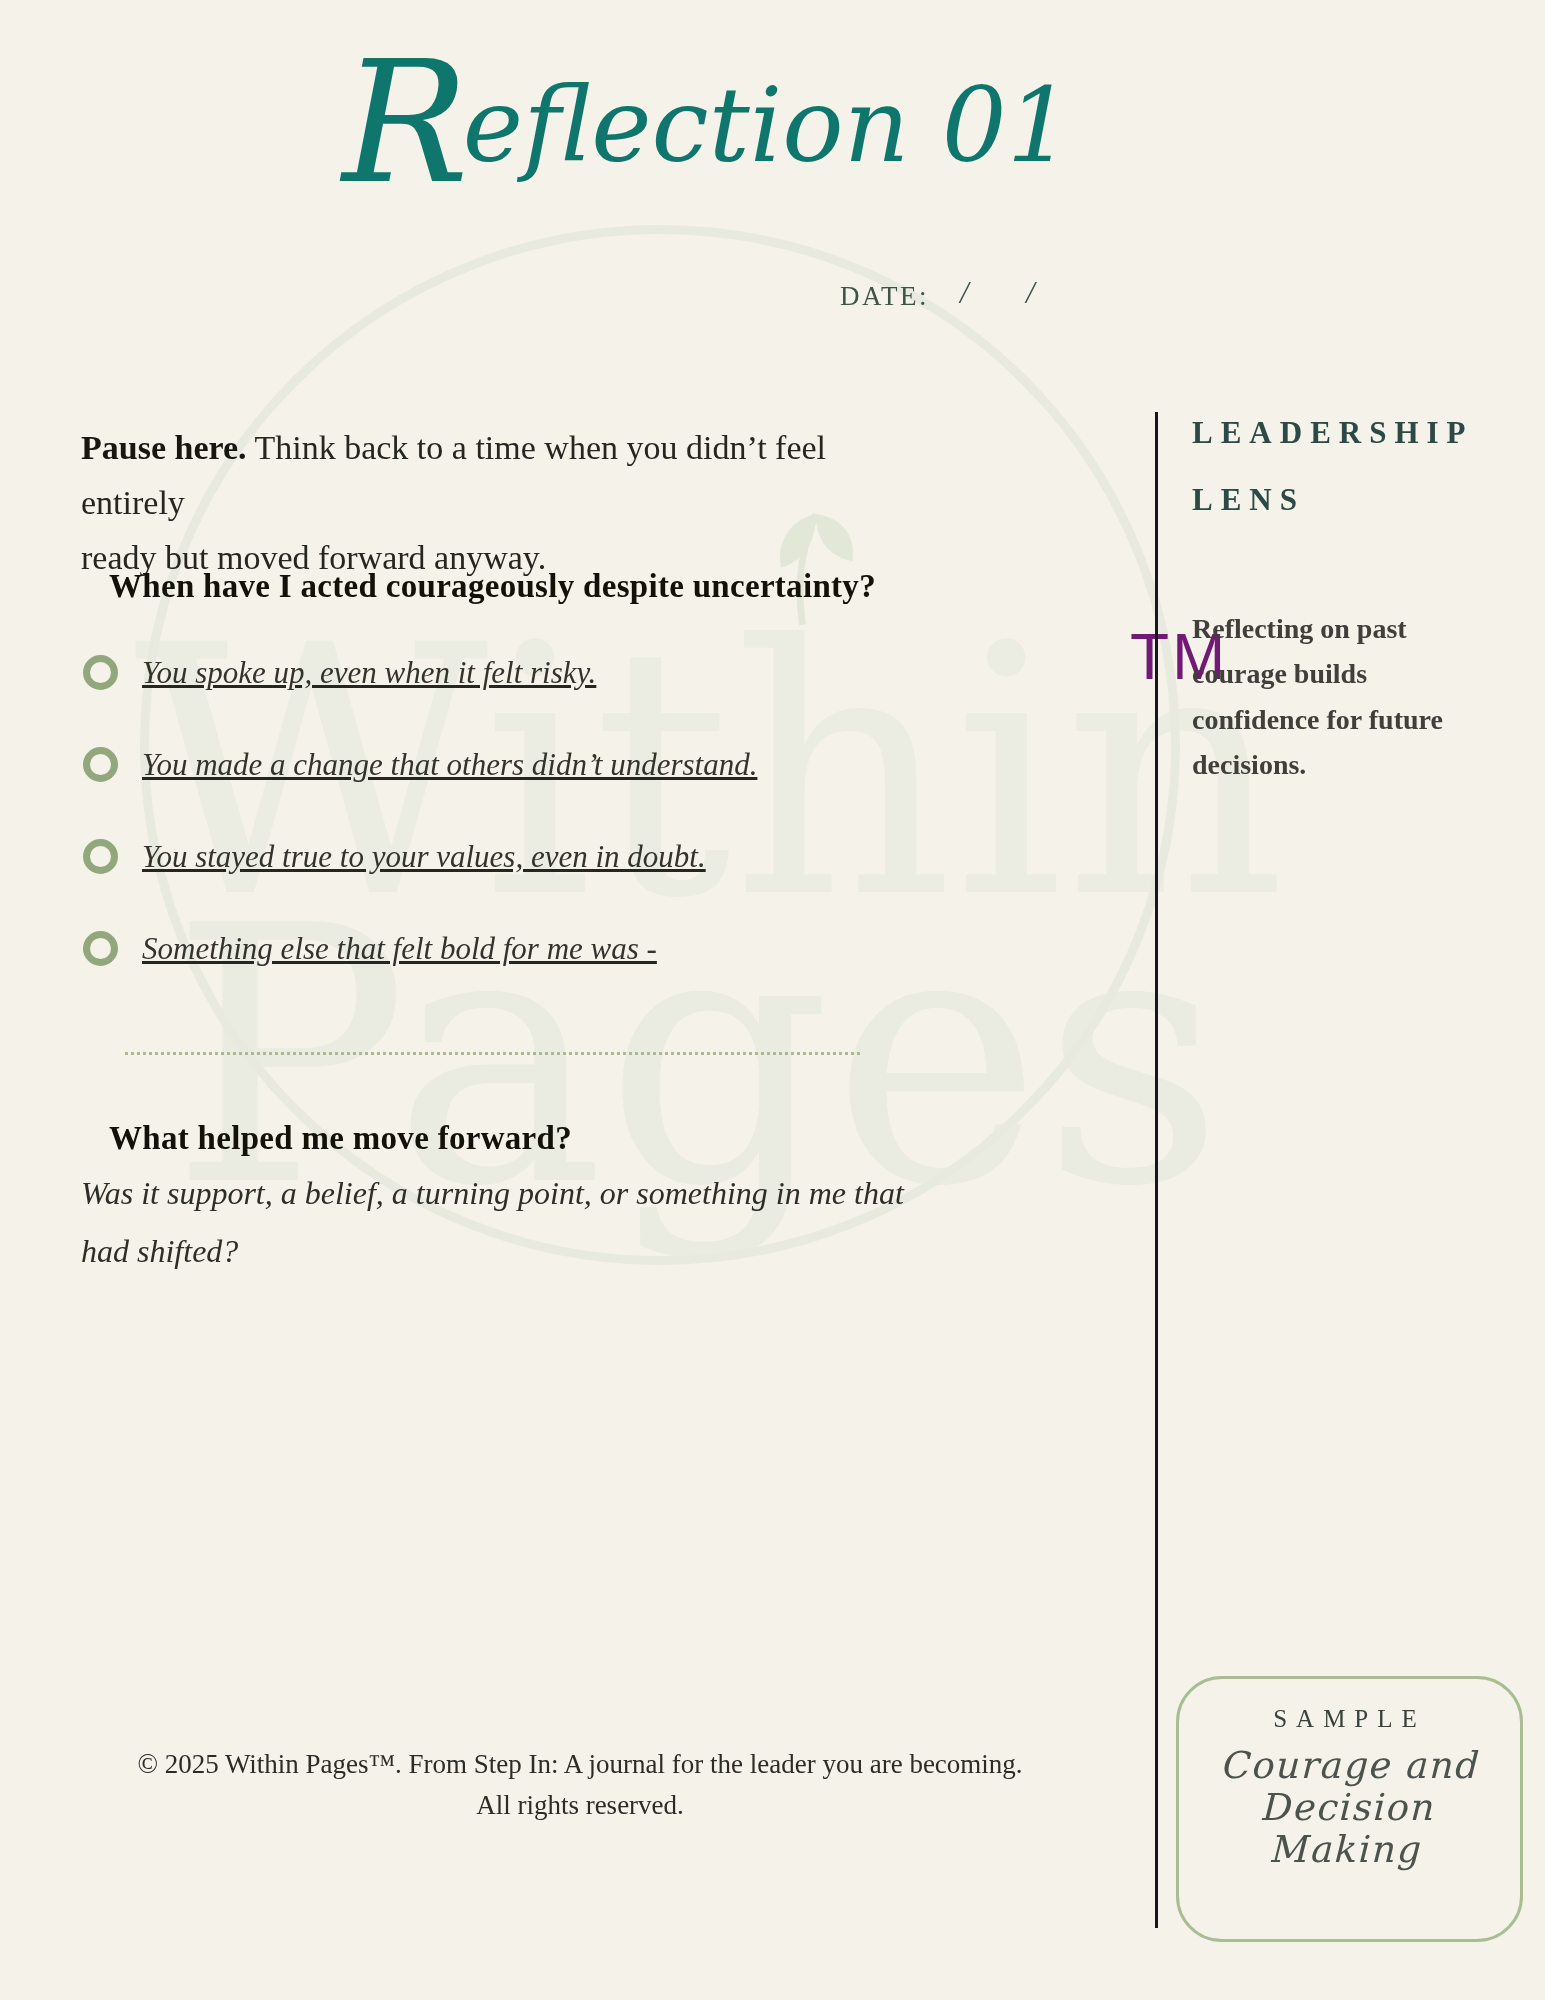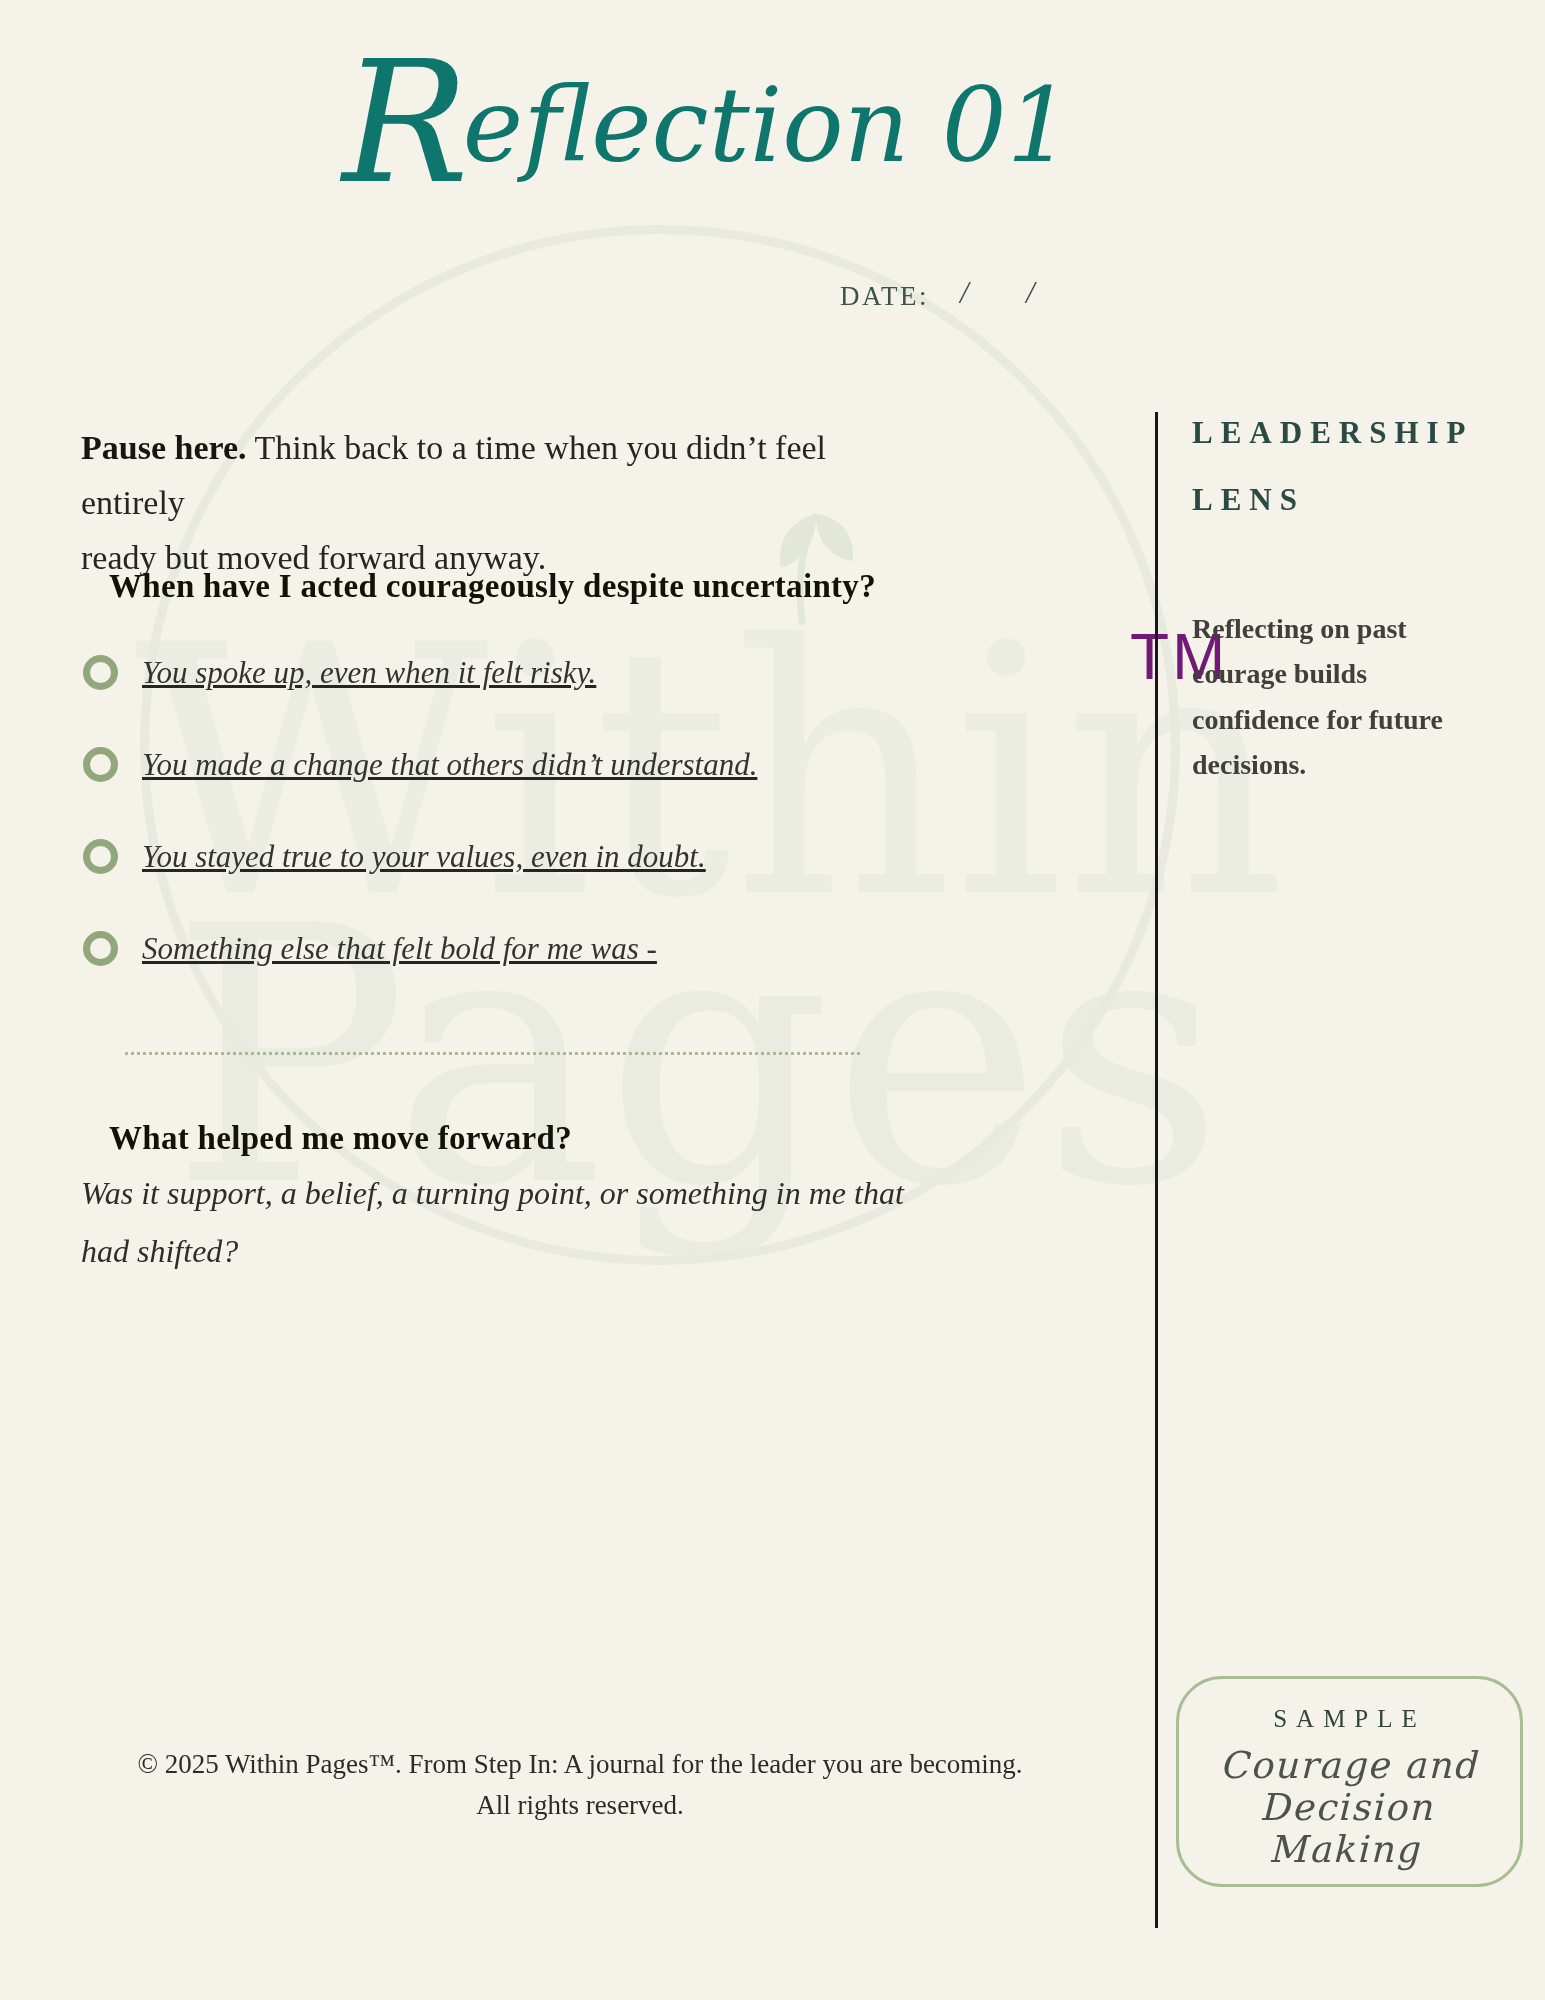--- a/index.html
+++ b/index.html
@@ -60,21 +60,21 @@
     font-style:italic; font-size:32px; color:#2e2e29; line-height:1.82; }
 
   .vline { position:absolute; left:1155px; top:412px; width:3px; height:1516px;
     background:#17171a; }
 
   .side-heading { position:absolute; left:1192px; top:400px; font-size:31px;
     font-weight:bold; letter-spacing:8px; color:#2c4a45; line-height:2.15; }
   .side-body { position:absolute; left:1192px; top:558px; width:310px;
     font-size:28px; font-weight:bold; color:#403f3b; line-height:1.62;margin-top:48px; }
 
-  .sample-box { position:absolute; left:1176px; top:1676px; width:347px; height:211px;
+  .sample-box { position:absolute; left:1176px; top:1676px; width:347px; height:266px;
     border:3px solid #a8bd92; border-radius:46px; text-align:center; }
   .sample-label { margin-top:26px; font-size:25px; letter-spacing:9px; color:#34443d; }
   .sample-script { margin-top:12px; font-size:37px; font-style:italic; color:#4b534c;
     line-height:1.13; letter-spacing:1.5px; font-family:"DejaVu Serif", serif;
     transform:skewX(-3deg); }
 
   .footer { position:absolute; left:80px; top:1744px; width:1000px; text-align:center;
     font-size:27px; color:#2c2c27; line-height:1.5; }
 </style>
 </head>

